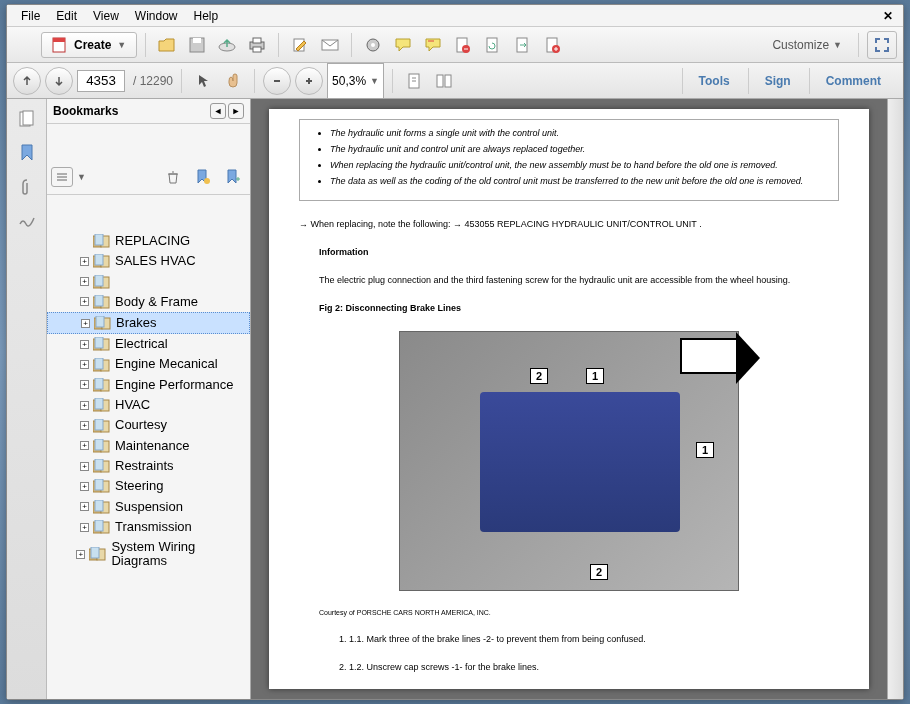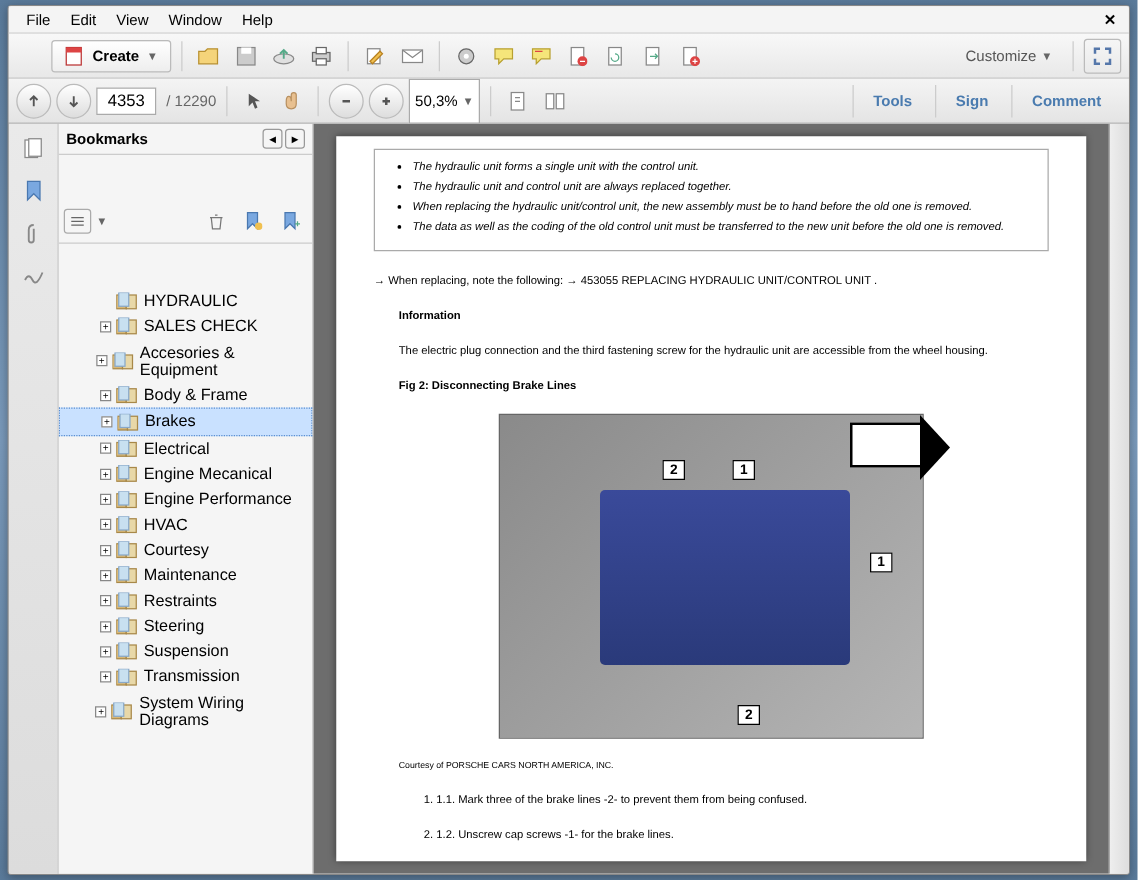--- a/index.html
+++ b/index.html
@@ -285,43 +285,42 @@
       <div class="bm-tree" id="bm-tree">
           <div class="bm-item">
             <span style="width:60px;display:flex;justify-content:flex-end;gap:4px;align-items:center;">
               <span style="width:11px;"></span>
               <svg class="book-icon-svg" viewBox="0 0 18 14">
                 <rect x="0" y="2" width="8" height="11" fill="#d8b878" stroke="#a88848"></rect>
                 <rect x="8" y="2" width="8" height="11" fill="#e8d8a8" stroke="#a88848"></rect>
                 <rect x="2" y="0" width="8" height="11" fill="#c8e0f0" stroke="#88a8c8"></rect>
               </svg>
             </span>
-            <span class="bm-text">HYDRAULIC</span>
-          </div>
-          <div class="bm-item">
-            <span style="width:60px;display:flex;justify-content:flex-end;gap:4px;align-items:center;">
-              <span class="expand">+</span>
-              <svg class="book-icon-svg" viewBox="0 0 18 14">
-                <rect x="0" y="2" width="8" height="11" fill="#d8b878" stroke="#a88848"></rect>
-                <rect x="8" y="2" width="8" height="11" fill="#e8d8a8" stroke="#a88848"></rect>
-                <rect x="2" y="0" width="8" height="11" fill="#c8e0f0" stroke="#88a8c8"></rect>
-              </svg>
-            </span>
-            <span class="bm-text">SALES CHECK</span>
-          </div>
-          <div class="bm-item">
-            <span style="width:60px;display:flex;justify-content:flex-end;gap:4px;align-items:center;">
-              <span class="expand">+</span>
-              <svg class="book-icon-svg" viewBox="0 0 18 14">
-                <rect x="0" y="2" width="8" height="11" fill="#d8b878" stroke="#a88848"></rect>
-                <rect x="8" y="2" width="8" height="11" fill="#e8d8a8" stroke="#a88848"></rect>
-                <rect x="2" y="0" width="8" height="11" fill="#c8e0f0" stroke="#88a8c8"></rect>
-              </svg>
-            </span>
-            <span class="bm-text">Accesories &amp; Equipment</span>
+            <span class="bm-text">REPLACING</span>
+          </div>
+          <div class="bm-item">
+            <span style="width:60px;display:flex;justify-content:flex-end;gap:4px;align-items:center;">
+              <span class="expand">+</span>
+              <svg class="book-icon-svg" viewBox="0 0 18 14">
+                <rect x="0" y="2" width="8" height="11" fill="#d8b878" stroke="#a88848"></rect>
+                <rect x="8" y="2" width="8" height="11" fill="#e8d8a8" stroke="#a88848"></rect>
+                <rect x="2" y="0" width="8" height="11" fill="#c8e0f0" stroke="#88a8c8"></rect>
+              </svg>
+            </span>
+            <span class="bm-text">SALES HVAC</span>
+          </div>
+          <div class="bm-item">
+            <span style="width:60px;display:flex;justify-content:flex-end;gap:4px;align-items:center;">
+              <span class="expand">+</span>
+              <svg class="book-icon-svg" viewBox="0 0 18 14">
+                <rect x="0" y="2" width="8" height="11" fill="#d8b878" stroke="#a88848"></rect>
+                <rect x="8" y="2" width="8" height="11" fill="#e8d8a8" stroke="#a88848"></rect>
+                <rect x="2" y="0" width="8" height="11" fill="#c8e0f0" stroke="#88a8c8"></rect>
+              </svg>
+            </span>
           </div>
           <div class="bm-item">
             <span style="width:60px;display:flex;justify-content:flex-end;gap:4px;align-items:center;">
               <span class="expand">+</span>
               <svg class="book-icon-svg" viewBox="0 0 18 14">
                 <rect x="0" y="2" width="8" height="11" fill="#d8b878" stroke="#a88848"></rect>
                 <rect x="8" y="2" width="8" height="11" fill="#e8d8a8" stroke="#a88848"></rect>
                 <rect x="2" y="0" width="8" height="11" fill="#c8e0f0" stroke="#88a8c8"></rect>
               </svg>
             </span>

